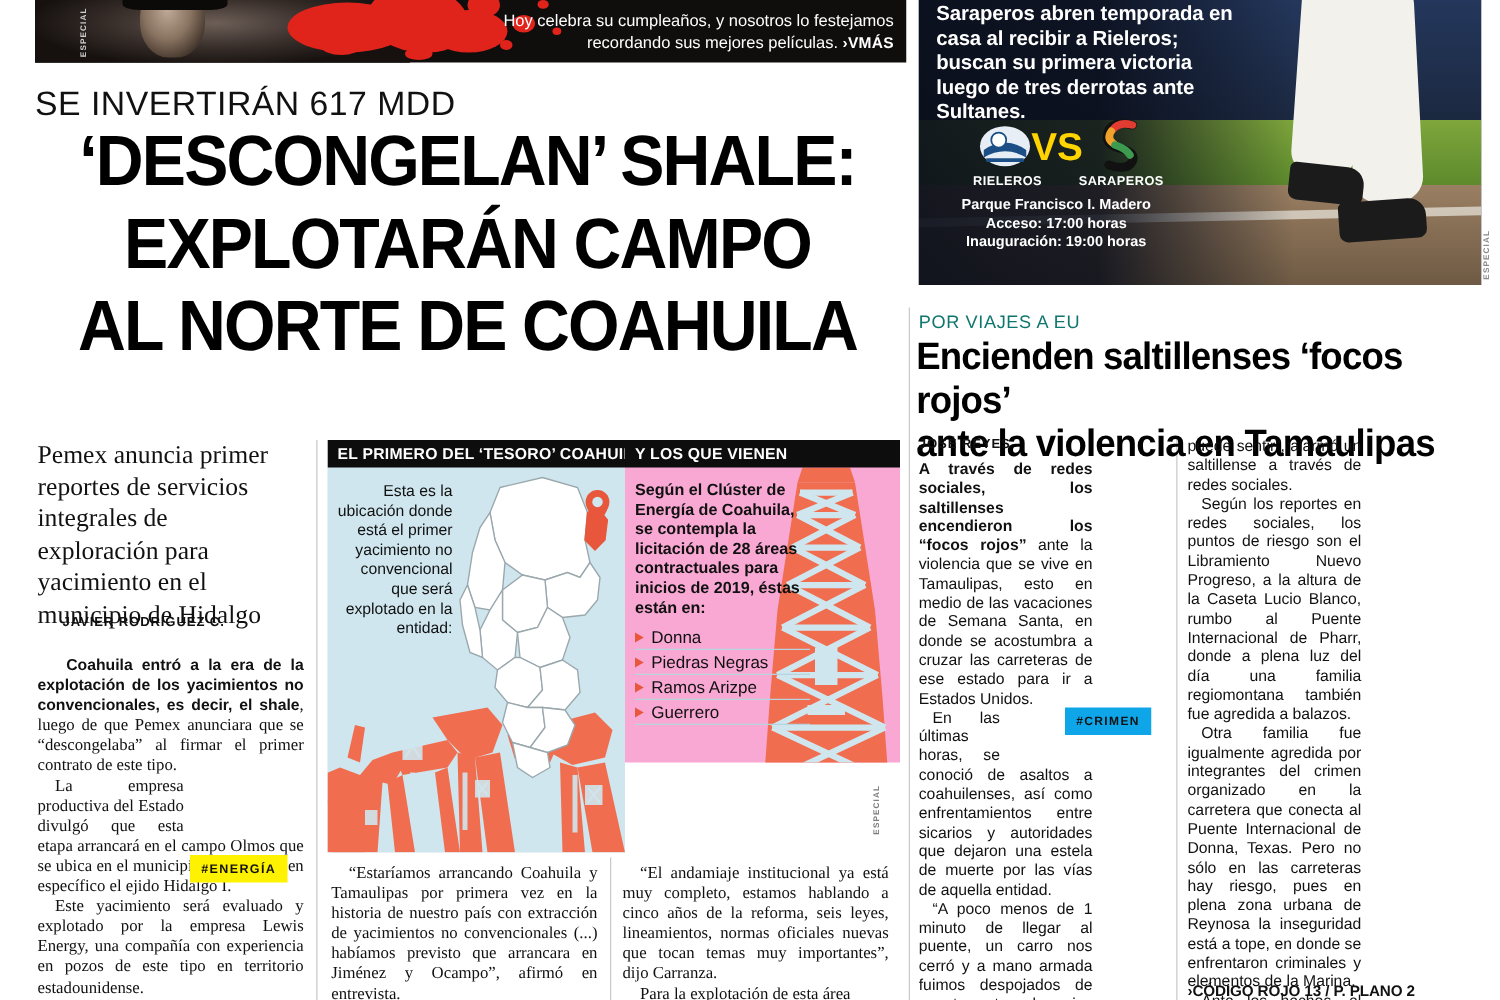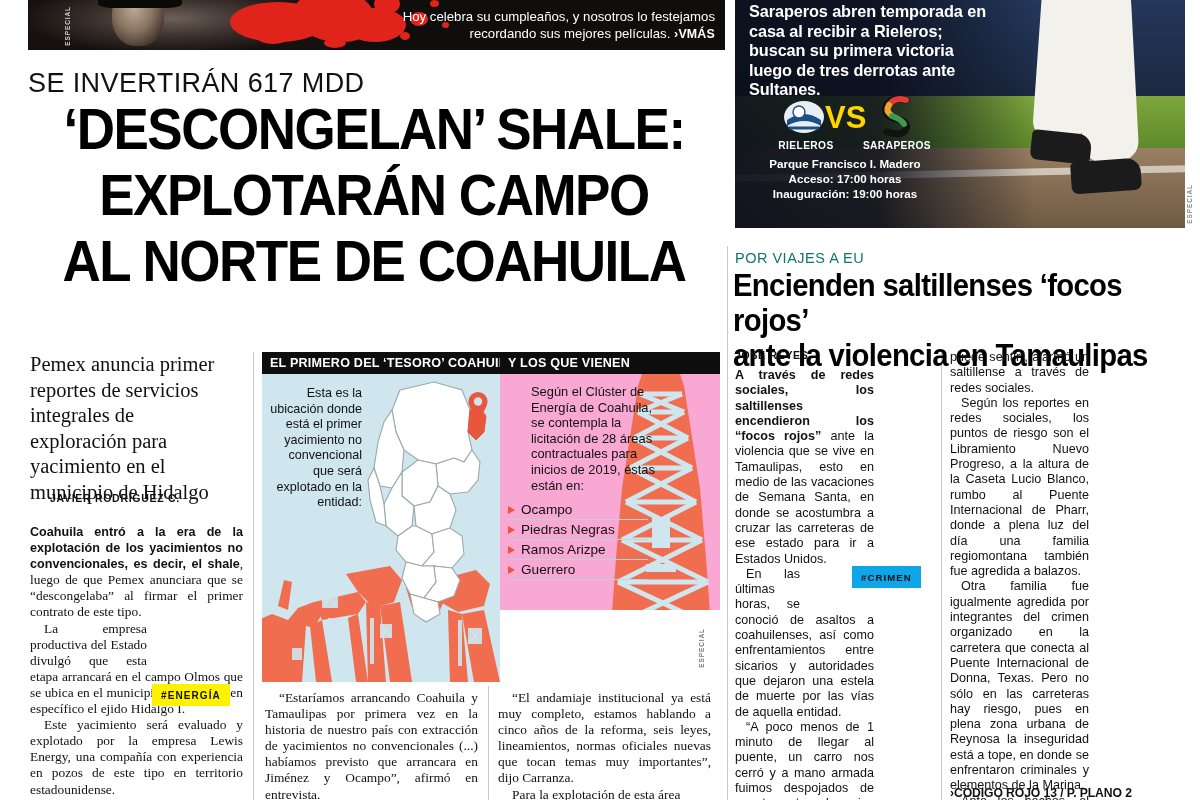--- a/index.html
+++ b/index.html
@@ -73,21 +73,21 @@
     position: absolute; left: 30px; top: 492px; width: 210px;
     font-size: 10.5px; font-weight: 700; letter-spacing: .7px; color: #111; margin-left: 20px;
   }
   .left-body {
     position: absolute; left: 30px; top: 524px; width: 213px;
     font-family: "Liberation Serif", serif;
     font-size: 13.4px; line-height: 16.1px; text-align: justify; color: #111;
   }
   .left-body p { margin: 0; text-indent: 14px; }
   .left-body p.first { text-indent: 0; }
-  .left-body b { font-family: "Liberation Sans", sans-serif; font-size: 12.6px; font-weight: 700; }
+  .left-body b { font-family: "Liberation Sans", sans-serif; font-size: 12.6px; font-weight: 700; margin-left: 23px; }
   .badge-energia {
     position: absolute; left: 152px; top: 684px;
     background: #fff200; color: #111; font-size: 10px; font-weight: 700;
     letter-spacing: 1.1px; padding: 6px 9px 5px 9px; z-index: 5;
   }
   .wrap-shape-energia { float: right; width: 96px; height: 46px; shape-outside: margin-box; }
 
   
   .info-wrap { position: absolute; left: 262px; top: 352px; width: 458px; height: 330px; }
   .info-left { position: absolute; left: 0; top: 0; width: 238px; height: 330px; background: #cfe6ee; overflow: hidden; }
@@ -98,21 +98,21 @@
     padding: 4px 8px 4px 8px; white-space: nowrap;
   }
   .map-intro {
     position: absolute; left: 8px; top: 34px; width: 92px; z-index: 3;
     font-size: 12.6px; line-height: 15.6px; text-align: right; font-weight: 500; color: #111;
   }
   .map-svg { position: absolute; left: 96px; top: 24px; z-index: 2; }
   .pumps { position: absolute; left: 0; bottom: 0; width: 238px; height: 120px; z-index: 1; }
   .info-r-text {
     position: absolute; left: 8px; top: 32px; width: 132px; z-index: 3;
-    font-size: 12.9px; line-height: 15.6px; font-weight: 400; color: #111; margin-left: 23px;
+    font-size: 12.9px; line-height: 15.6px; font-weight: 700; color: #111;
   }
   .muni-list { position: absolute; left: 8px; top: 148px; width: 140px; z-index: 3; }
   .muni {
     position: relative; font-size: 13.6px; line-height: 19px; color: #111;
     border-bottom: 1px solid #b7d3dd; padding-left: 13px; white-space: nowrap;
   }
   .muni:before {
     content: ""; position: absolute; left: 0; top: 6px;
     border-left: 7px solid #e8563c; border-top: 4px solid transparent;
     border-bottom: 4px solid transparent;
@@ -334,21 +334,21 @@
           <path d="M22 214 L116 258 M112 214 L18 258"></path>
         </g>
         <g fill="#cfe6ee">
           <rect x="56" y="150" width="18" height="30"></rect>
           <rect x="50" y="196" width="30" height="8"></rect>
         </g>
       </svg>
 
       <div class="info-r-text">Según el Clúster de Energía de Coahuila, se contempla la licitación de 28 áreas contractuales para inicios de 2019, éstas están en:</div>
       <div class="muni-list">
-        <div class="muni">Ocampo</div>
+        <div class="muni">Donna</div>
         <div class="muni">Piedras Negras</div>
         <div class="muni">Ramos Arizpe</div>
         <div class="muni">Guerrero</div>
       </div>
     </div>
   </div>
   <div class="especial-info">ESPECIAL</div>
 
   <div class="qcol" id="qcol-1">
     <p>“Estaríamos arrancando Coahuila y Tamaulipas por primera vez en la historia de nuestro país con extracción de yacimientos no convencionales (...) habíamos previsto que arrancara en Jiménez y Ocampo”, afirmó en entrevista.</p>

